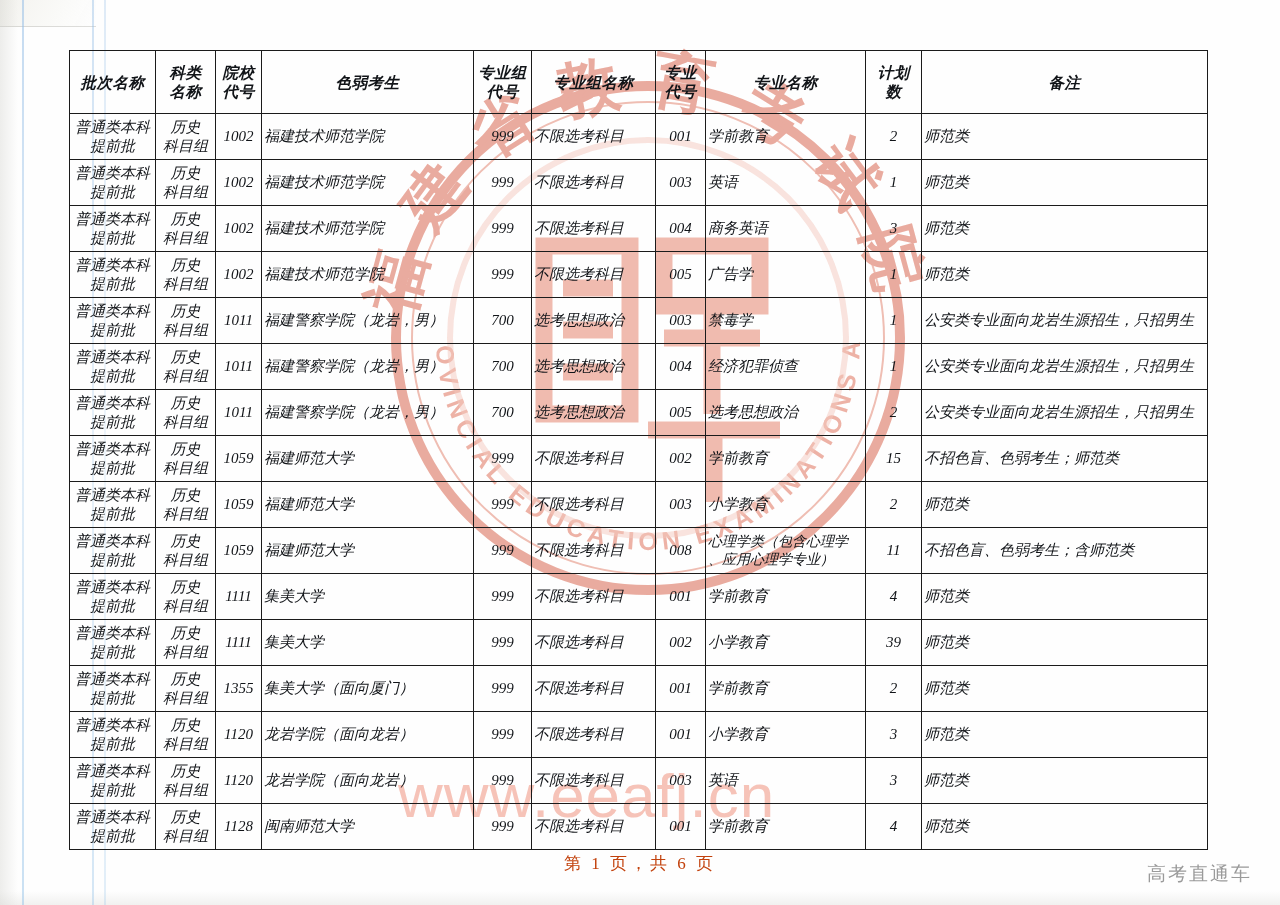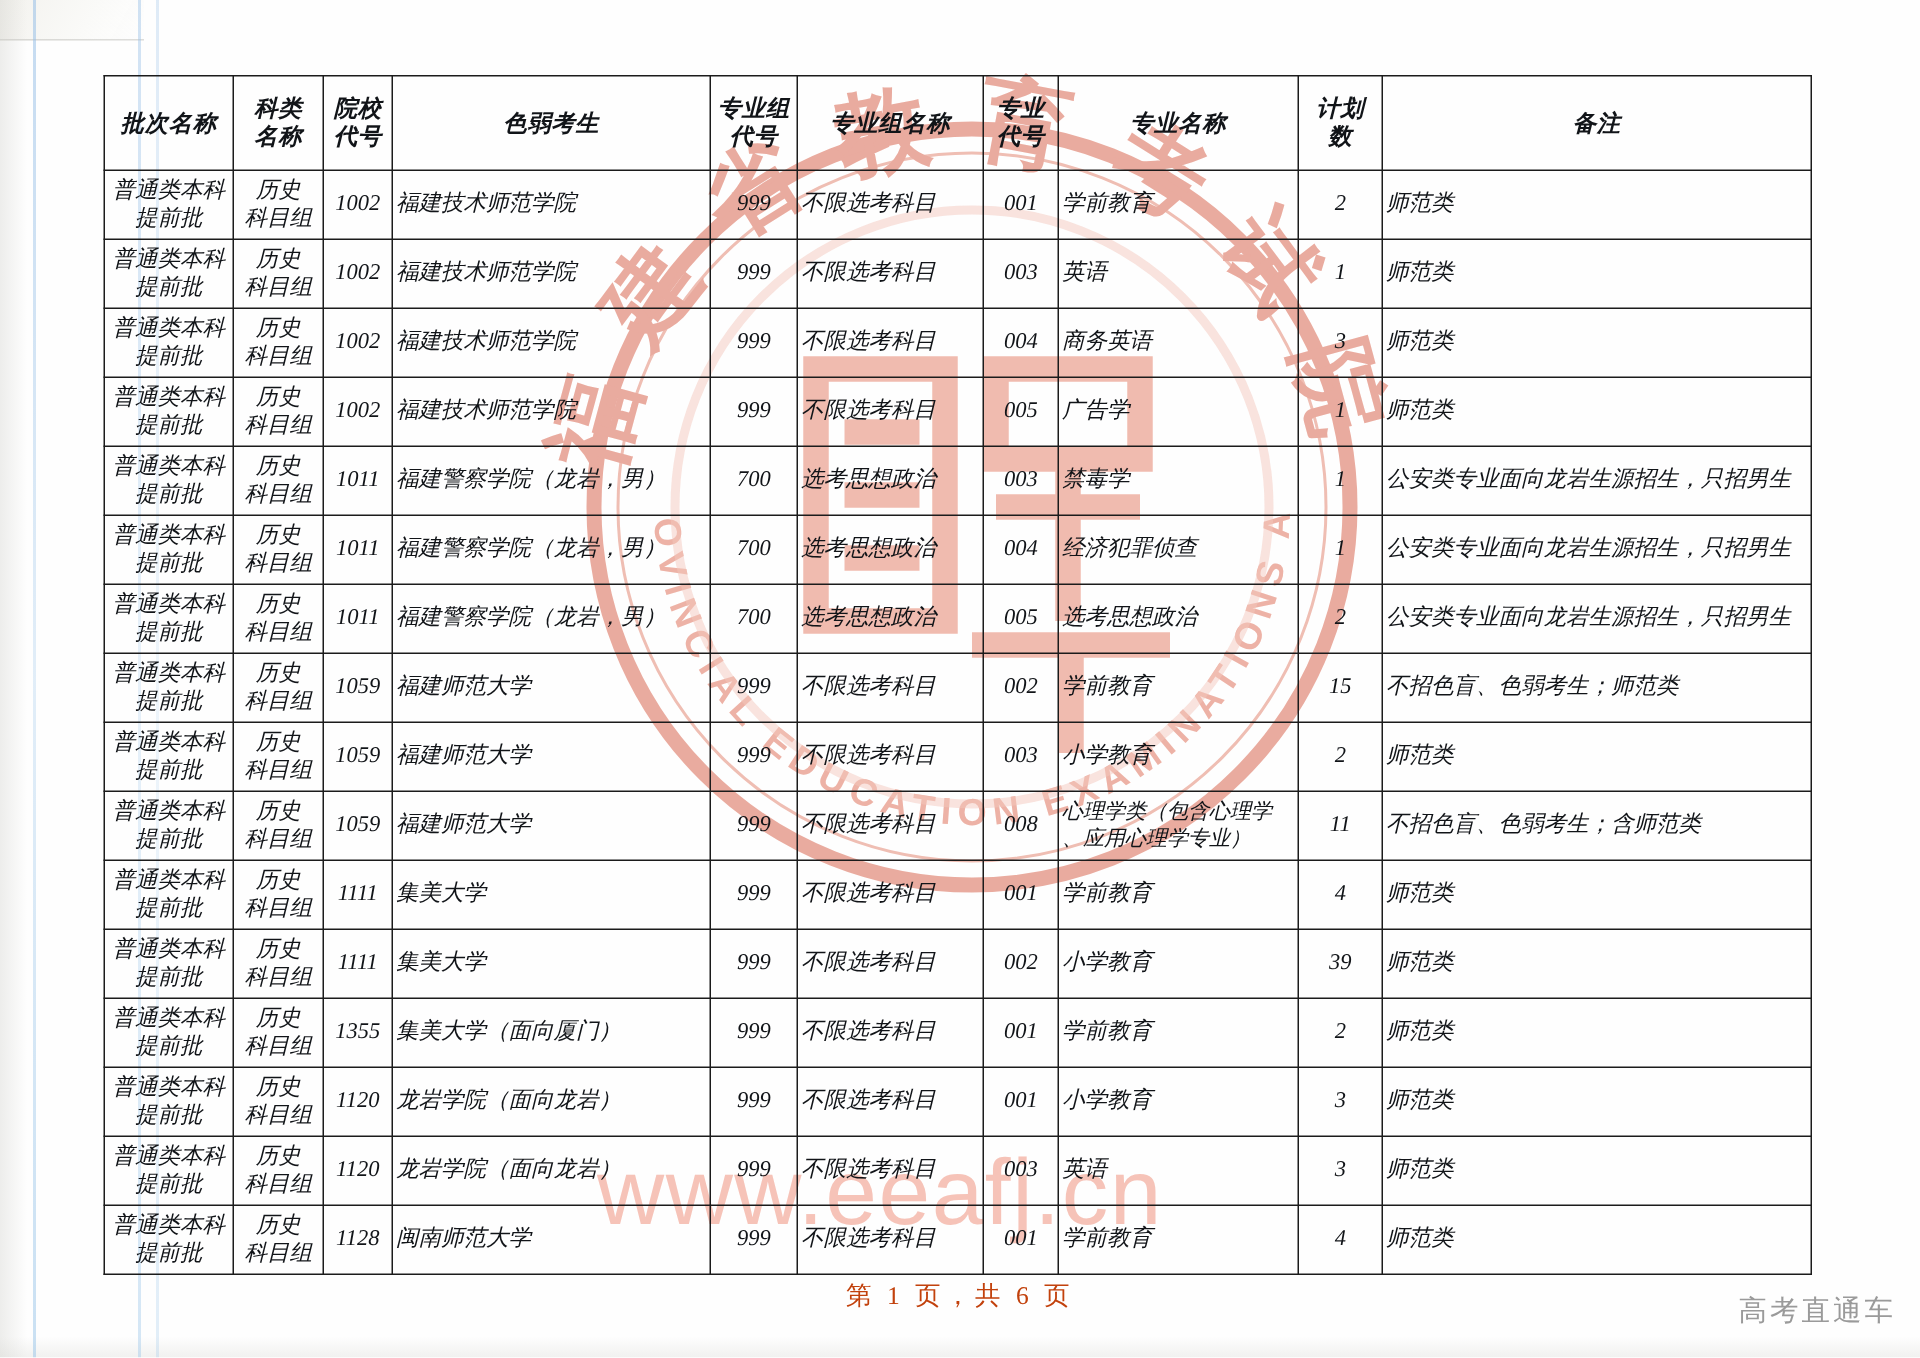--- a/index.html
+++ b/index.html
@@ -78,21 +78,21 @@
     font-weight: 400;
     letter-spacing: 1px;
     color: rgba(244, 176, 162, 0.75);
     line-height: 80px;
     white-space: nowrap;
   }
 
   
   #brand-watermark {
     position: absolute;
-    right: 16px;
+    right: 28px;
     bottom: 18px;
     font-family: "Liberation Sans", sans-serif;
     font-size: 19px;
     color: #9a9a9a;
     letter-spacing: 2px;
     z-index: 6;
     white-space: nowrap;
   }
 
   

